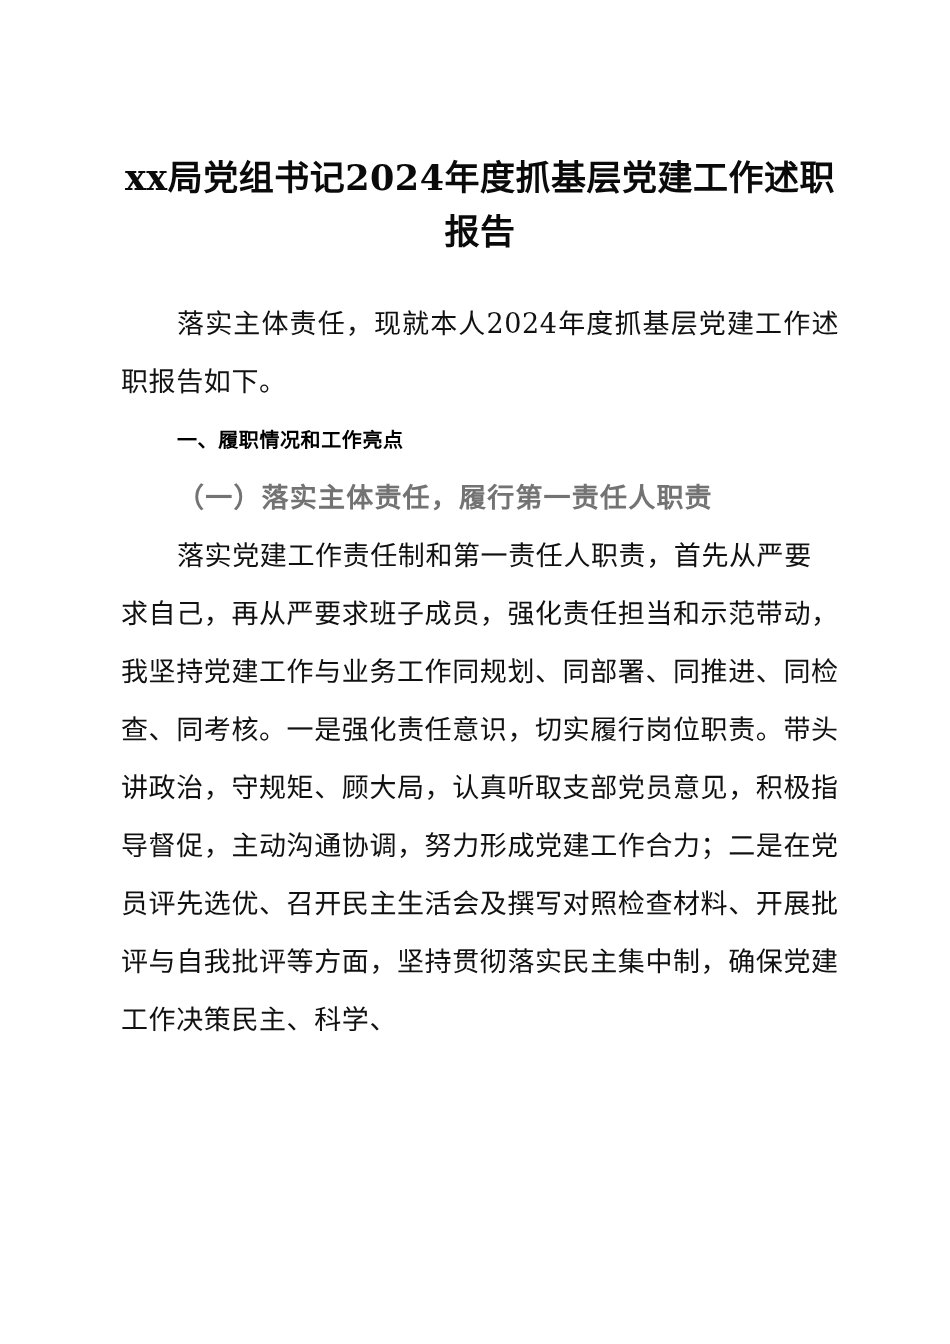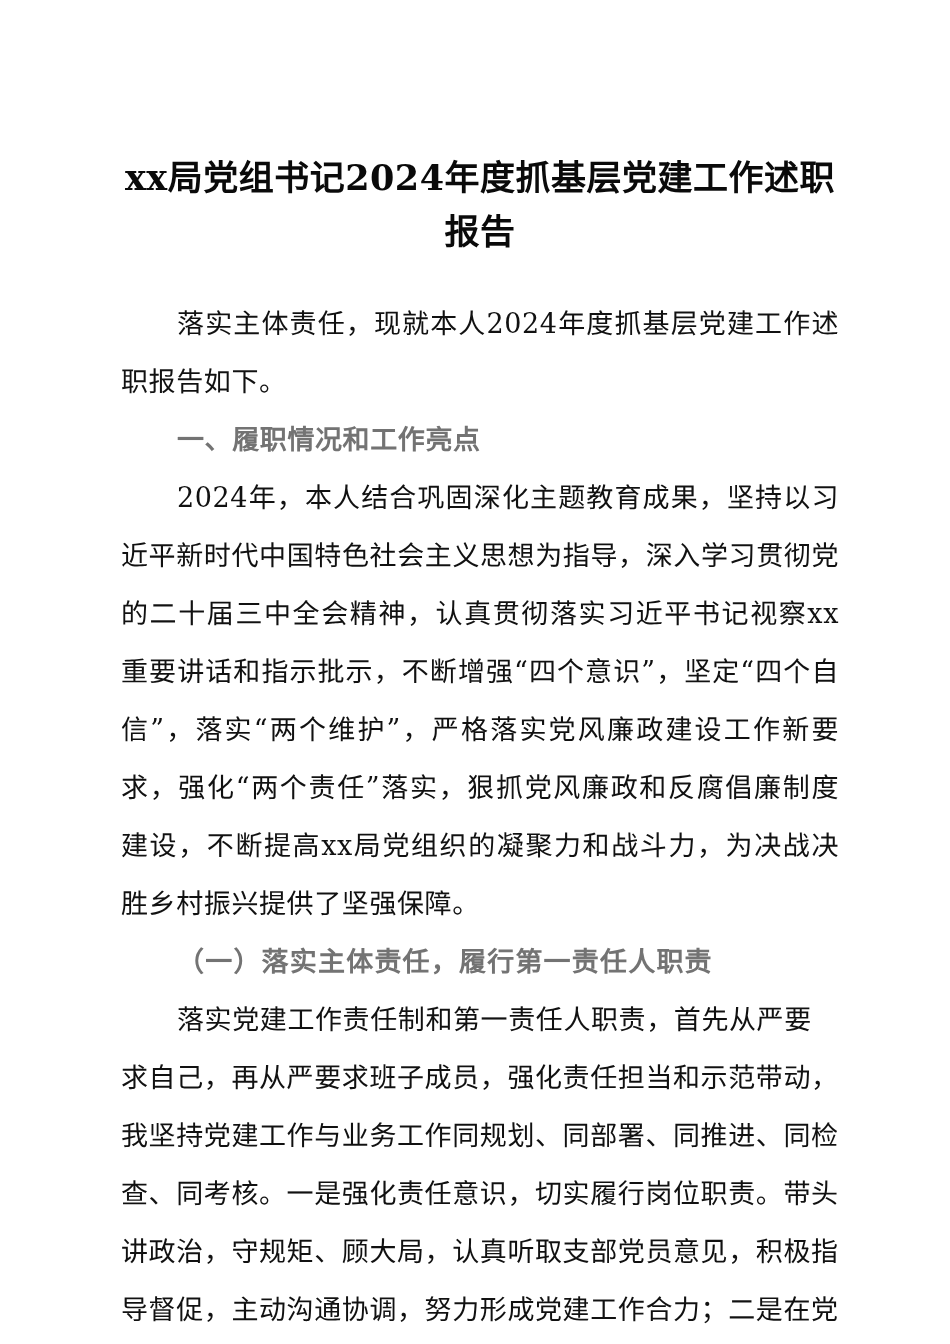--- a/index.html
+++ b/index.html
@@ -76,25 +76,25 @@
     color: #111111;
     font-weight: 400;
   }
 
   
   p.heading-1 {
     margin: 0;
     padding: 0;
     font-family: "DejaVu Sans", "Liberation Sans", sans-serif;
     font-weight: bold;
-    font-size: 27px;
+    font-size: 20px;
     line-height: 58px;
     text-indent: 56px;
     letter-spacing: 0.6px;
-    color: #737373;
+    color: #000000;
   }
 
   
   p.heading-2 {
     margin: 0;
     padding: 0;
     font-family: "DejaVu Serif", "Liberation Serif", serif;
     font-size: 27px;
     line-height: 58px;
     text-indent: 56px;
@@ -115,21 +115,20 @@
   <div class="content">
 
     <h1 class="doc-title">xx局党组书记2024年度抓基层党建工作述职报告</h1>
 
     <div class="body-flow">
 
       <p class="para">落实主体责任，现就本人2024年度抓基层党建工作述职报告如下。</p>
 
       <p class="heading-1">一、履职情况和工作亮点</p>
 
-      <p class="para">2024年，本人结合巩固深化主题教育成果，坚持以习近平新时代中国特色社会主义思想为指导，深入学习贯彻党的二十届三中全会精神，认真贯彻落实习近平书记视察xx重要讲话和指示批示，不断增强“四个意识”，坚定“四个自信”，落实“两个维护”，严格落实党风廉政建设工作新要求，强化“两个责任”落实，狠抓党风廉政和反腐倡廉制度建设，不断提高xx局党组织的凝聚力和战斗力，为决战决胜乡村振兴提供了坚强保障。</p>
 
       <p class="heading-2">（一）落实主体责任，履行第一责任人职责</p>
 
       <p class="para para-clipped">落实党建工作责任制和第一责任人职责，首先从严要求自己，再从严要求班子成员，强化责任担当和示范带动，我坚持党建工作与业务工作同规划、同部署、同推进、同检查、同考核。一是强化责任意识，切实履行岗位职责。带头讲政治，守规矩、顾大局，认真听取支部党员意见，积极指导督促，主动沟通协调，努力形成党建工作合力；二是在党员评先选优、召开民主生活会及撰写对照检查材料、开展批评与自我批评等方面，坚持贯彻落实民主集中制，确保党建工作决策民主、科学、</p>
 
     </div>
   </div>
 </div>
 
 </body></html>

